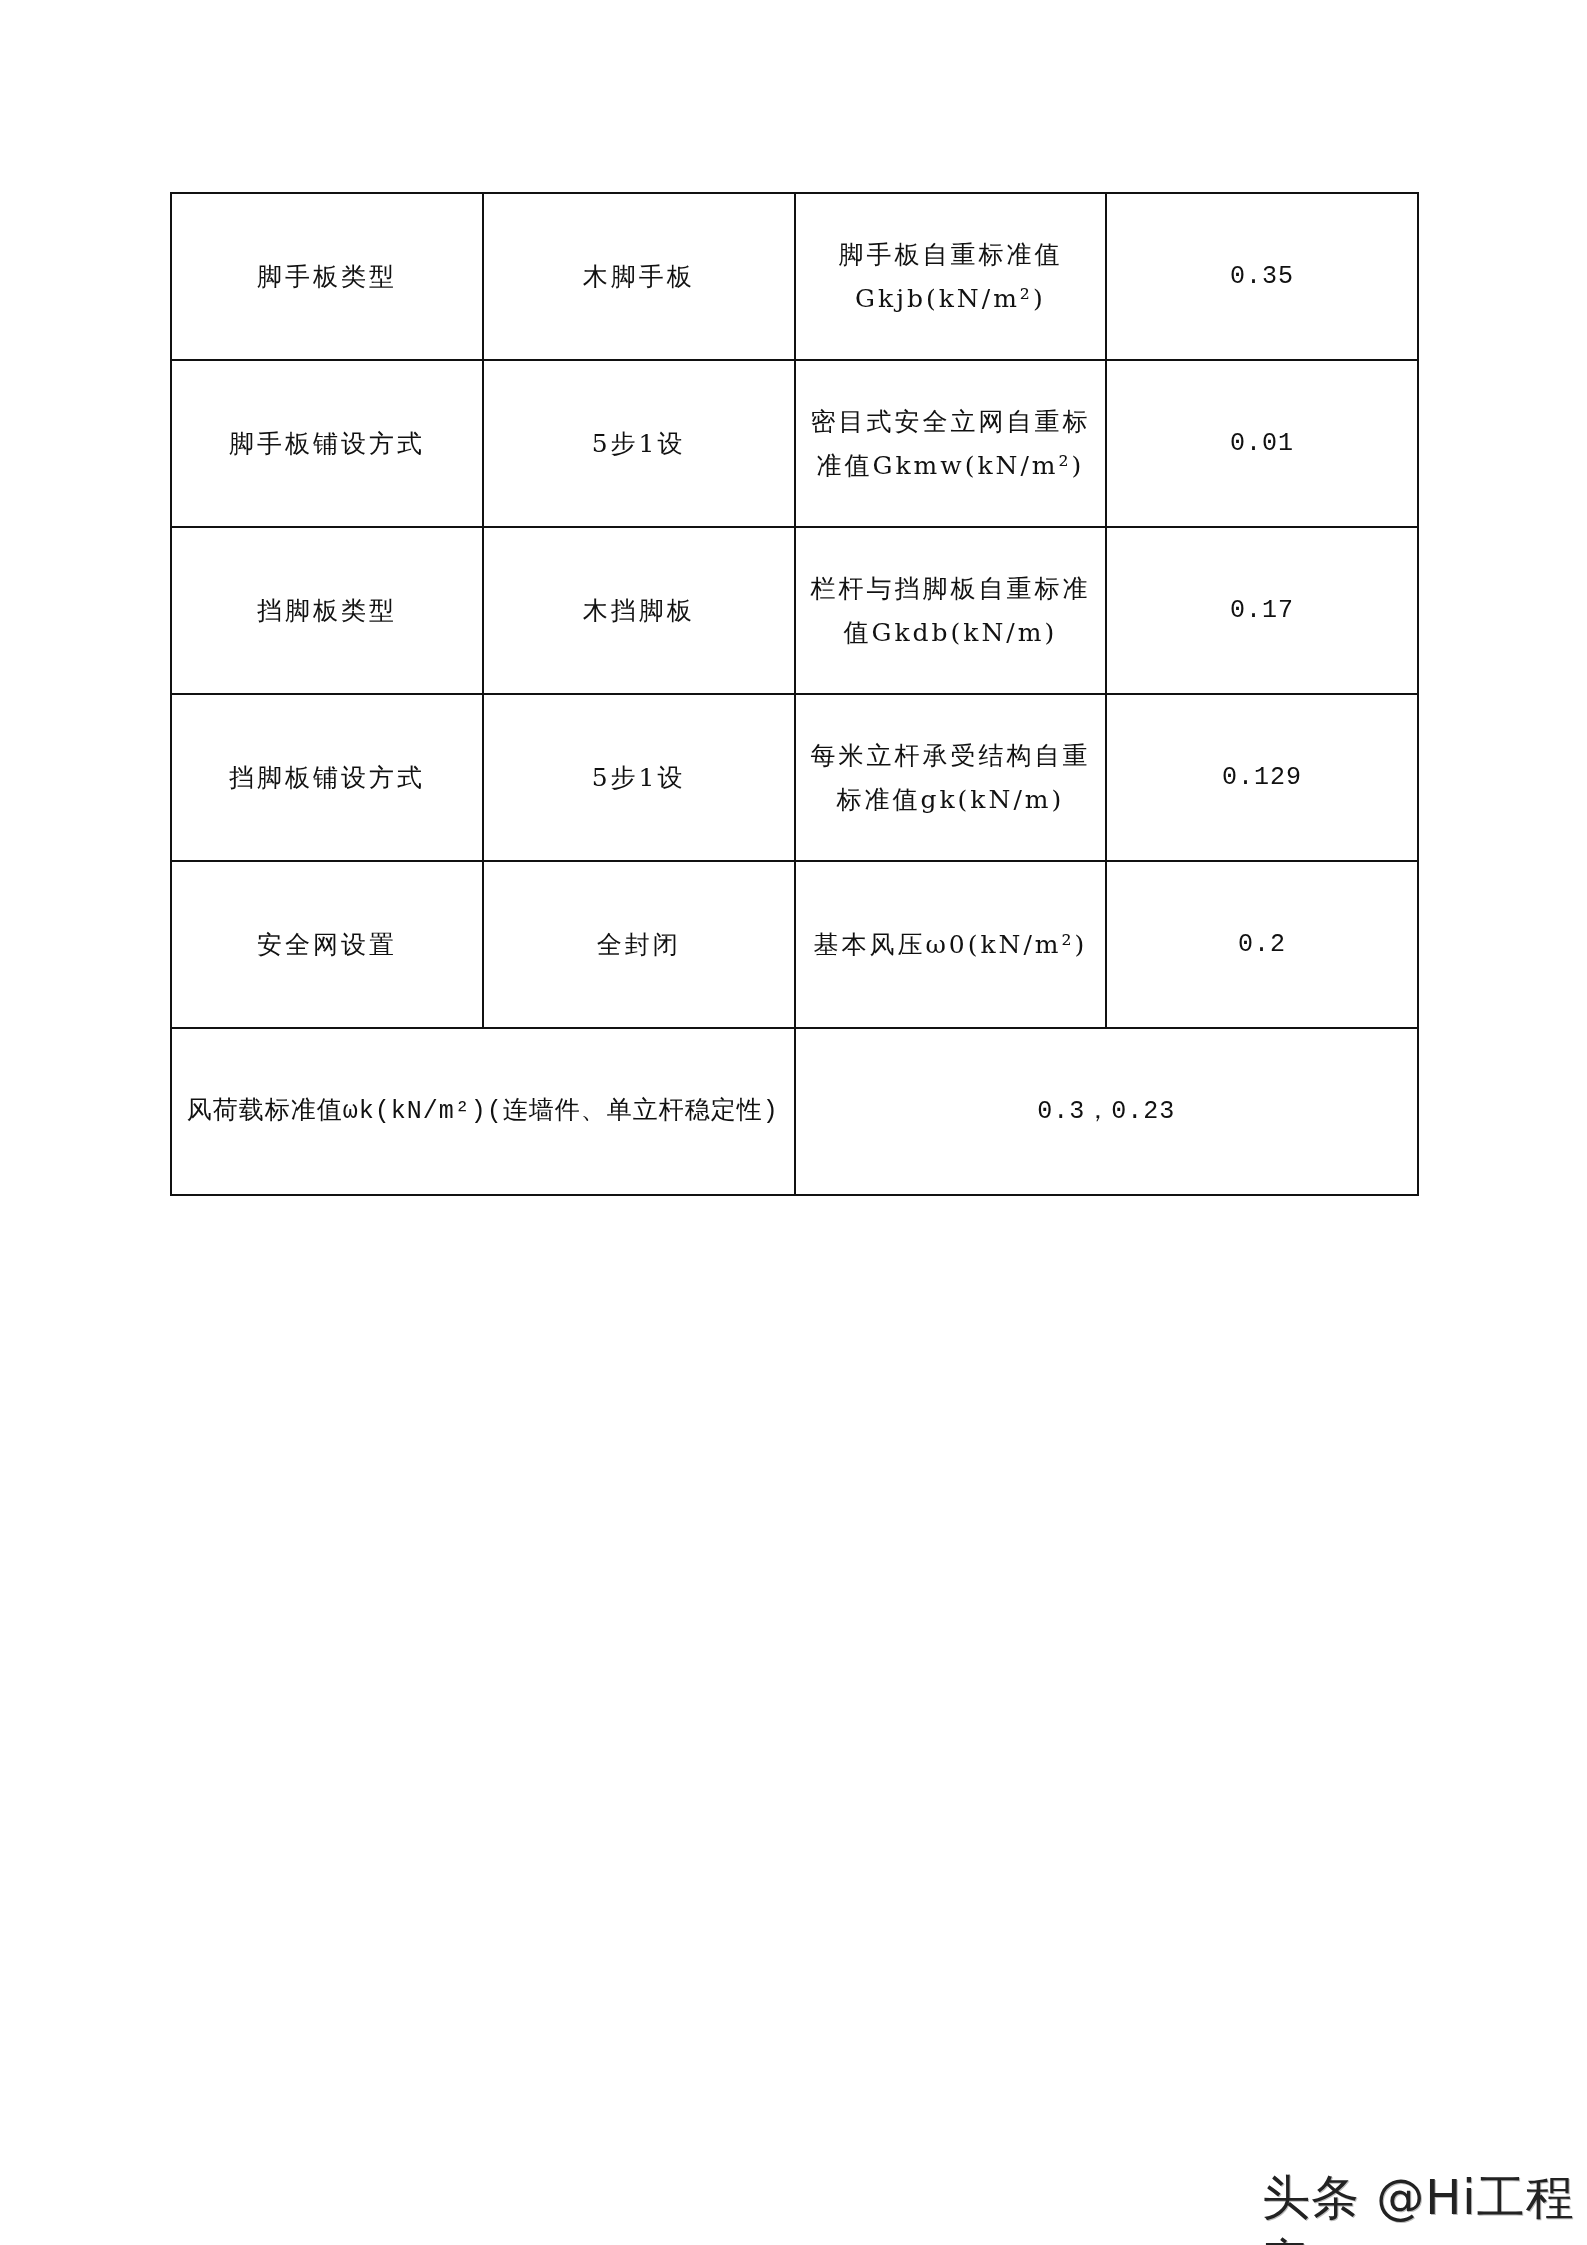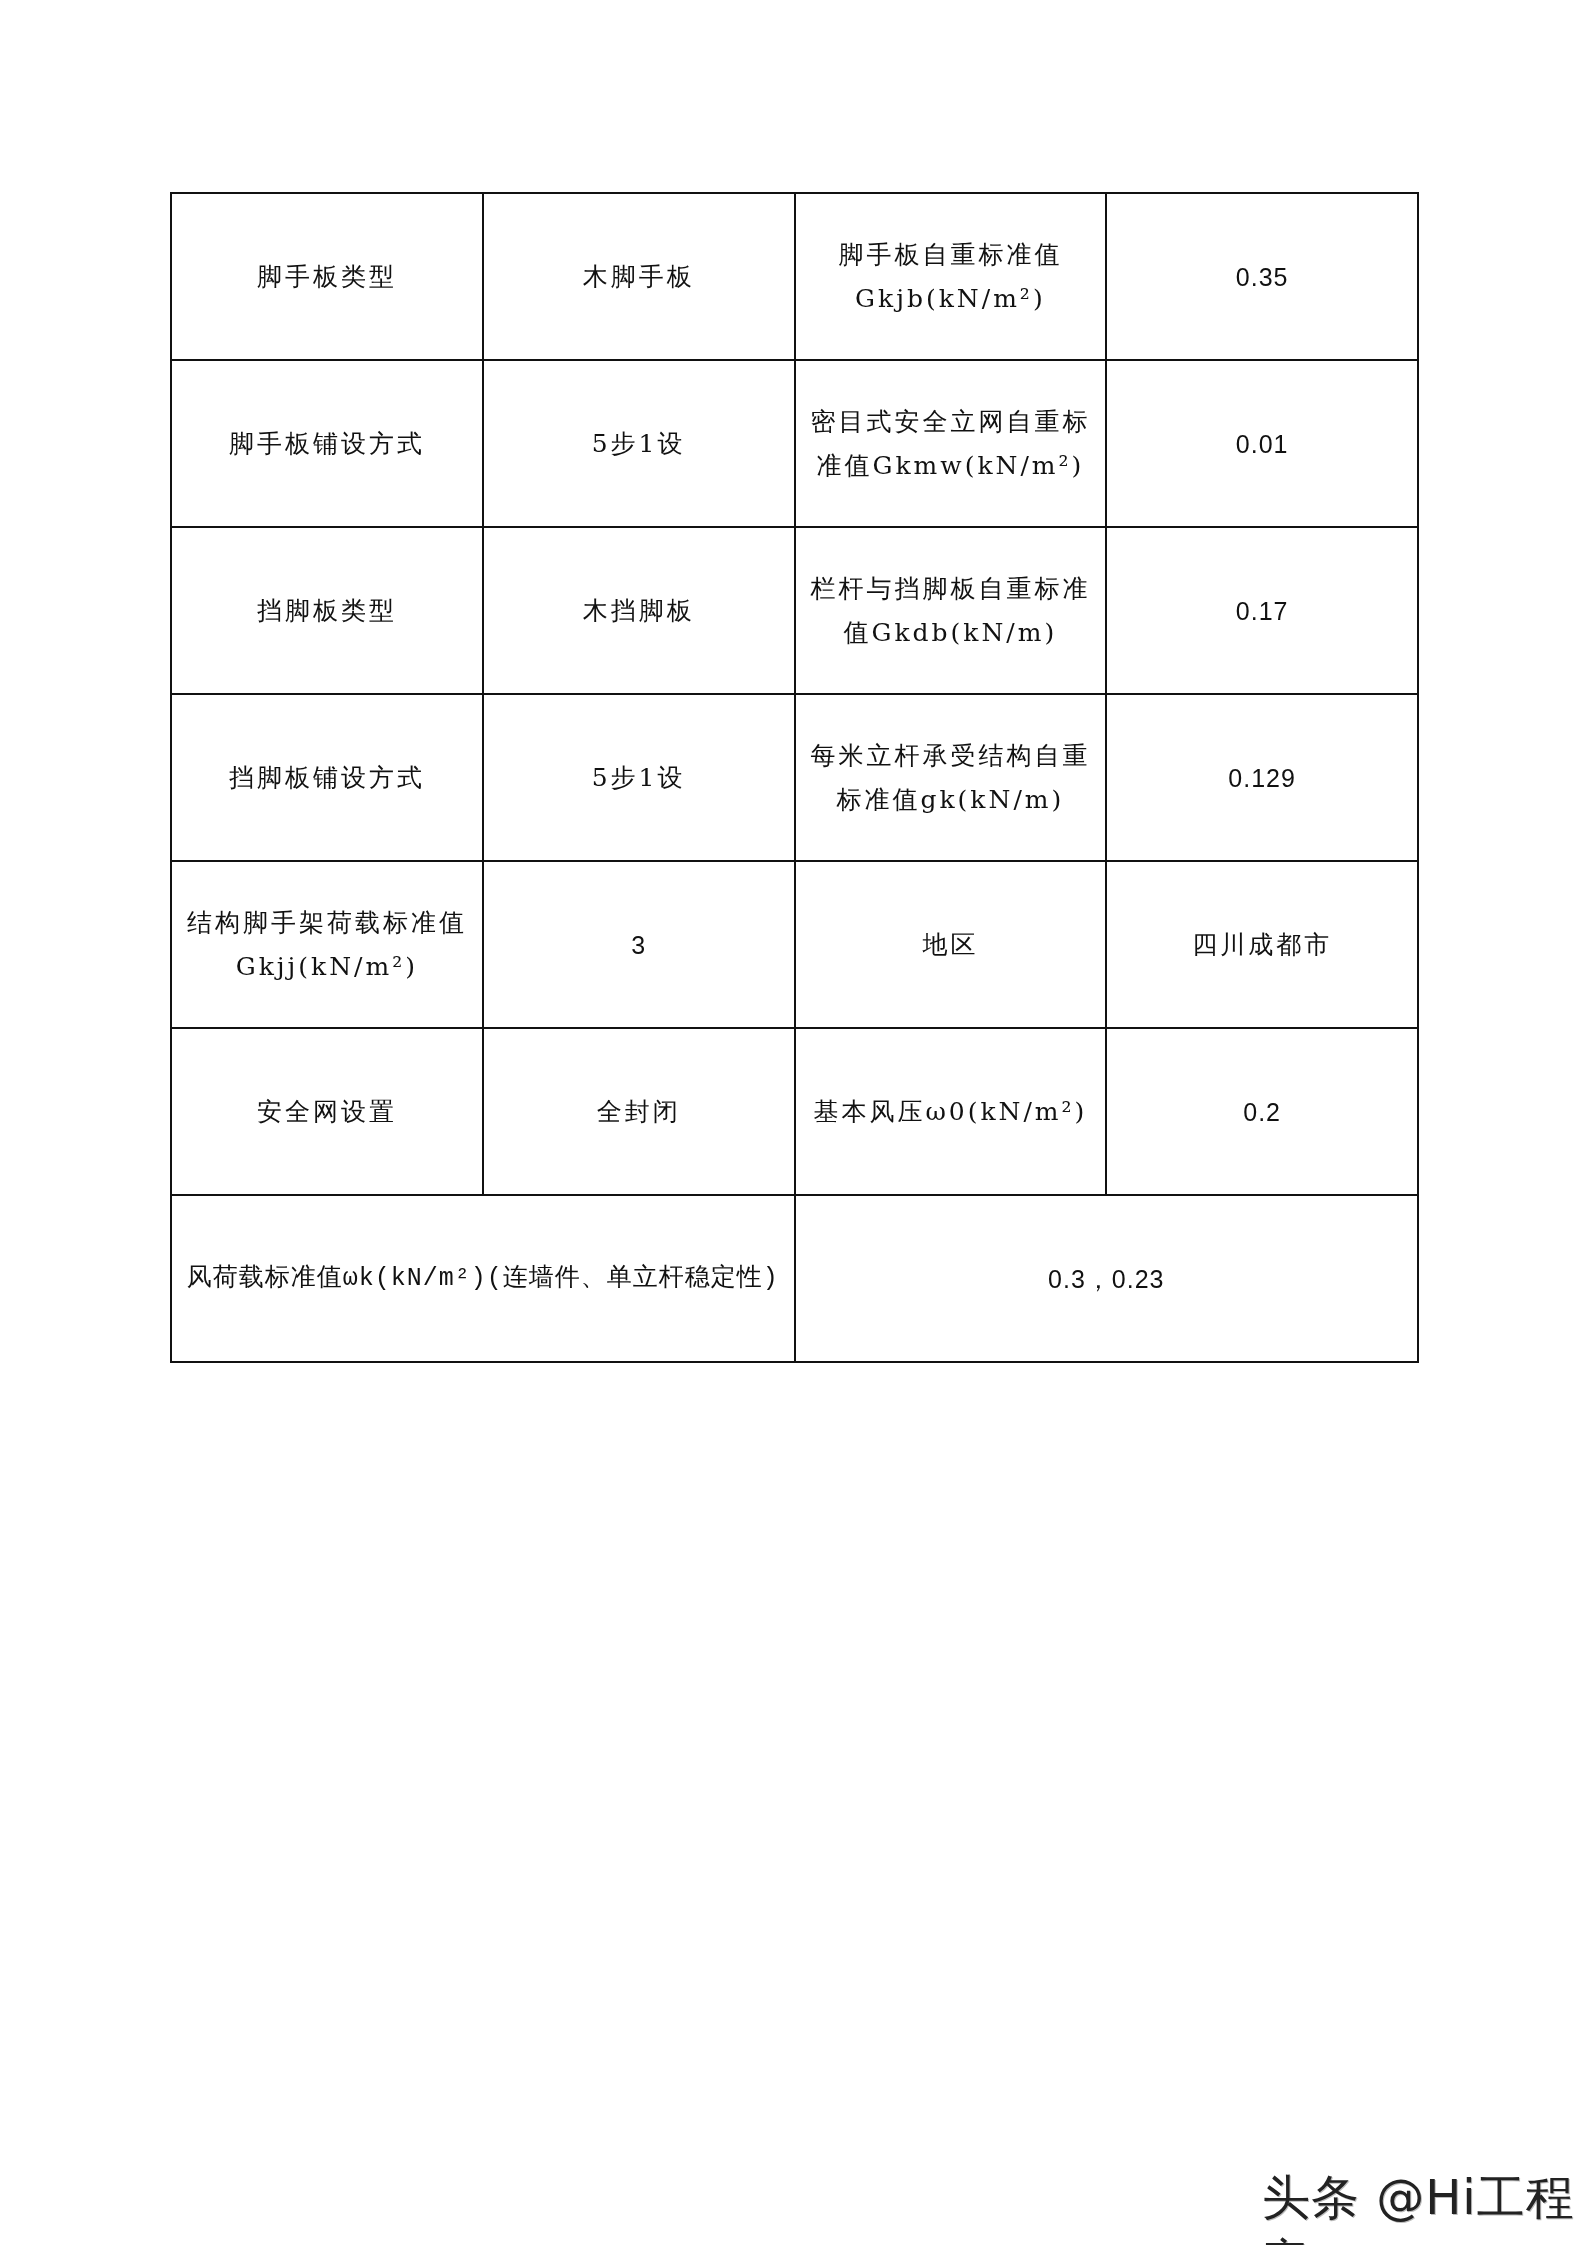--- a/index.html
+++ b/index.html
@@ -2,21 +2,21 @@
 <html><head>
 <meta charset="utf-8">
 <style>
   html, body { margin: 0; padding: 0; background: #ffffff; }
   body { width: 1587px; height: 2245px; position: relative; overflow: hidden;
          font-family: "DejaVu Serif", "Liberation Serif", serif; color: #111; }
   .sheet { position: absolute; left: 170px; top: 192px; width: 1479px; }
   table.params { border-collapse: collapse; width: 1247px; table-layout: fixed; }
   table.params td { border: 2px solid #111; height: 165px; text-align: center; vertical-align: middle;
                     font-size: 25px; line-height: 44px; padding: 0 4px; letter-spacing: 3px; }
-  table.params td.num { font-family: Liberation Sans, sans-serif; letter-spacing: 1px; }
+  table.params td.num { font-family: Liberation Mono, monospace; letter-spacing: 1px; }
   table.params col { width: 311.75px; }
   .watermark { position: absolute; left: 1262px; top: 2166px; font-family: "DejaVu Sans", sans-serif;
                font-size: 48px; color: #222; letter-spacing: 1px;
                text-shadow: 1px 1px 0 #bbb; }
 </style>
 </head>
 <body>
 
 <div class="sheet">
   <table class="params">
@@ -45,26 +45,20 @@
         <td>栏杆与挡脚板自重标准值Gkdb(kN/m)</td>
         <td class="num">0.17</td>
       </tr>
       <tr>
         <td>挡脚板铺设方式</td>
         <td>5步1设</td>
         <td>每米立杆承受结构自重标准值gk(kN/m)</td>
         <td class="num">0.129</td>
       </tr>
       <tr>
-        <td>结构脚手架荷载标准值Gkjj(kN/m²)</td>
-        <td class="num">3</td>
-        <td>地区</td>
-        <td>四川成都市</td>
-      </tr>
-      <tr>
         <td>安全网设置</td>
         <td>全封闭</td>
         <td>基本风压ω0(kN/m²)</td>
         <td class="num">0.2</td>
       </tr>
       <tr>
         <td colspan="2" style="letter-spacing:1px;font-family:Liberation Mono, monospace;">风荷载标准值ωk(kN/m²)(连墙件、单立杆稳定性)</td>
         <td colspan="2" class="num">0.3，0.23</td>
       </tr>
     </tbody>

